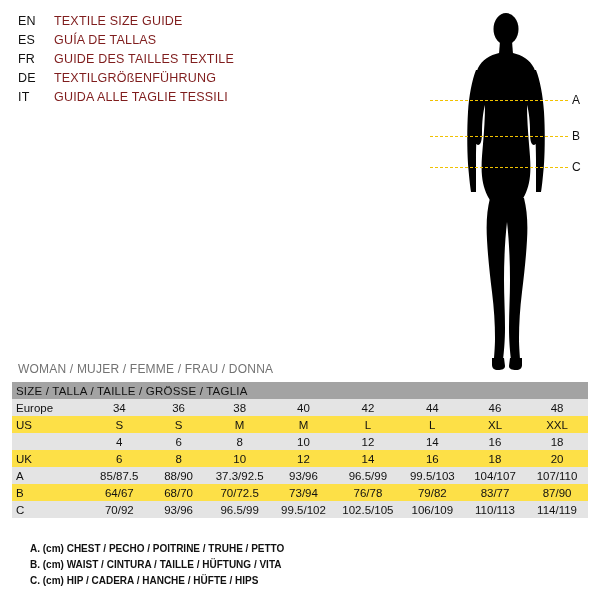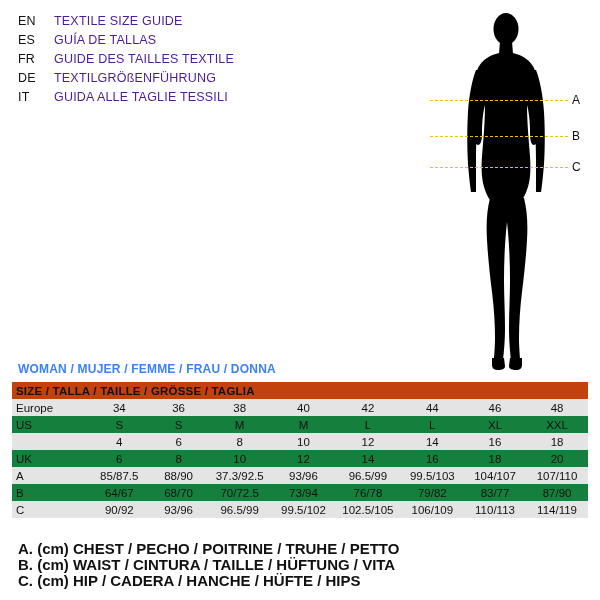--- a/index.html
+++ b/index.html
@@ -34,21 +34,21 @@
     height: 19px;
     font-size: 12.5px;
     letter-spacing: 0.2px;
   }
   .lang-code {
     width: 36px;
     flex: 0 0 36px;
     color: #111;
   }
   .lang-text {
-    color: #4c1d95;
+    color: #7f1d1d;
   }
 
   
   .figure-wrap {
     position: absolute;
     left: 430px;
     top: 8px;
     width: 160px;
     height: 365px;
   }
@@ -67,67 +67,67 @@
     color: #111;
     font-family: "Liberation Sans", sans-serif;
   }
 
   
   .woman-title {
     position: absolute;
     left: 18px;
     top: 362px;
     font-size: 12px;
-    font-weight: bold;
+    font-weight: normal;
     letter-spacing: 0.2px;
-    color: #3b82f6;
+    color: #737373;
   }
 
   table.size-table {
     position: absolute;
     left: 12px;
     top: 382px;
     width: 576px;
     border-collapse: collapse;
     font-size: 11.5px;
   }
   table.size-table td {
     height: 17px;
     padding: 0 4px;
     color: #111;
   }
   tr.head-row td {
-    background: #c2410c;
-    font-weight: bold;
+    background: #a3a3a3;
+    font-weight: normal;
     font-size: 11.5px;
     letter-spacing: 0.2px;
   }
   tr.shade td {
     background: #e4e4e4;
   }
   tr.plain td {
-    background: #15803d;
+    background: #fde047;
   }
   td.label-col {
     width: 86px;
     text-align: left;
     padding-left: 6px;
     margin-top: 37px;
   }
   td.val {
     text-align: center;
     width: 61px;
   }
 
   
   .notes {
     position: absolute;
-    left: 18px;
+    left: 30px;
     top: 541px;
-    font-size: 15px;
+    font-size: 10px;
     line-height: 16px;
     font-weight: bold;
     color: #111;
   }
   .note-row { white-space: nowrap; }
 </style>
 </head>
 <body>
 
 <div class="page">
@@ -298,21 +298,21 @@
         <td class="val">70/72.5</td>
         <td class="val">73/94</td>
         <td class="val">76/78</td>
         <td class="val">79/82</td>
         <td class="val">83/77</td>
         <td class="val">87/90</td>
       </tr>
 
       <tr class="shade">
         <td class="label-col">C</td>
-        <td class="val">90/92</td>
+        <td class="val">70/92</td>
         <td class="val">93/96</td>
         <td class="val">96.5/99</td>
         <td class="val">99.5/102</td>
         <td class="val">102.5/105</td>
         <td class="val">106/109</td>
         <td class="val">110/113</td>
         <td class="val">114/119</td>
       </tr>
     </tbody>
   </table>

